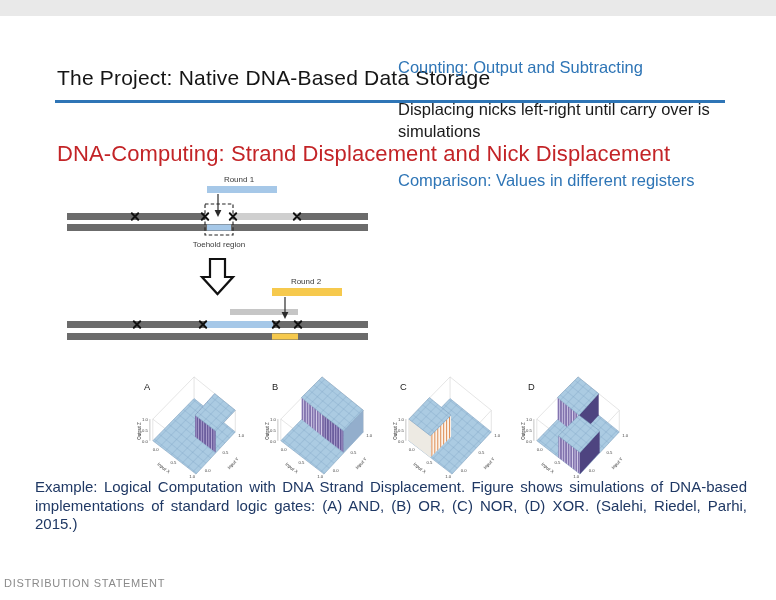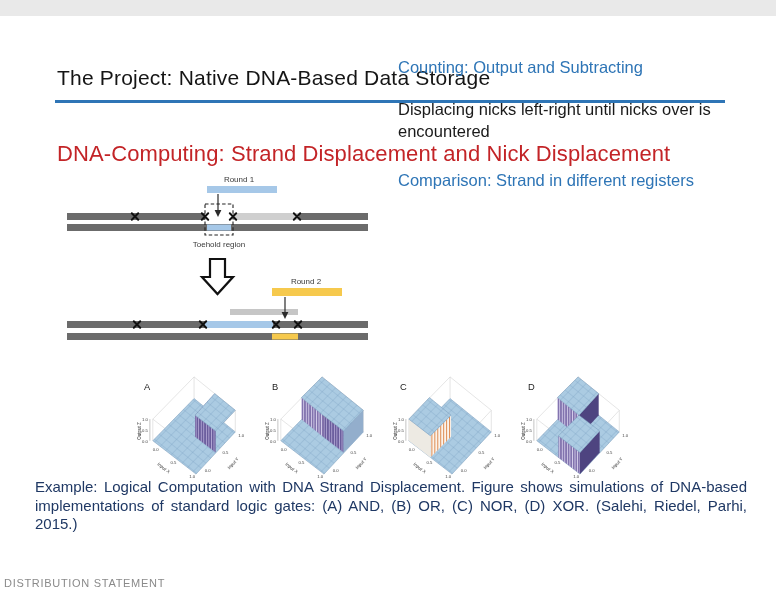--- a/index.html
+++ b/index.html
@@ -83,22 +83,22 @@
     <rect x="12" y="167" width="301" height="7" fill="#6B6B6B"></rect>
     <rect x="217" y="167.5" width="26" height="6" fill="#F6C94D"></rect>
     <path class="xmark" d="M78.8 155.3 L85.2 161.7 M85.2 155.3 L78.8 161.7"></path>
     <path class="xmark" d="M144.8 155.3 L151.2 161.7 M151.2 155.3 L144.8 161.7"></path>
     <path class="xmark" d="M217.8 155.3 L224.2 161.7 M224.2 155.3 L217.8 161.7"></path>
     <path class="xmark" d="M239.8 155.3 L246.2 161.7 M246.2 155.3 L239.8 161.7"></path>
   </svg>
 
   <div class="notes">
     <p class="note blue" style="top:40px;">Counting: Output and Subtracting</p>
-    <p class="note black" style="top:82px;">Displacing nicks left-right until nicks over is encountered</p>
-    <p class="note blue" style="top:153px;">Comparison: Strand in different registers</p>
+    <p class="note black" style="top:82px;">Displacing nicks left-right until carry over is simulations</p>
+    <p class="note blue" style="top:153px;">Comparison: Values in different registers</p>
   </div>
 
   <div class="plots">
 
     <svg class="plot" width="122" height="108" viewBox="0 0 124 110">
       <defs>
         <pattern id="g0" width="7" height="7" patternUnits="userSpaceOnUse" patternTransform="matrix(0.70 -0.72 0.78 0.63 0 0)">
           <path d="M0 0H7M0 0V7" stroke="#6E96BC" stroke-width="0.5" fill="none"></path>
         </pattern>
         <pattern id="s0" width="2.6" height="2.6" patternUnits="userSpaceOnUse">

